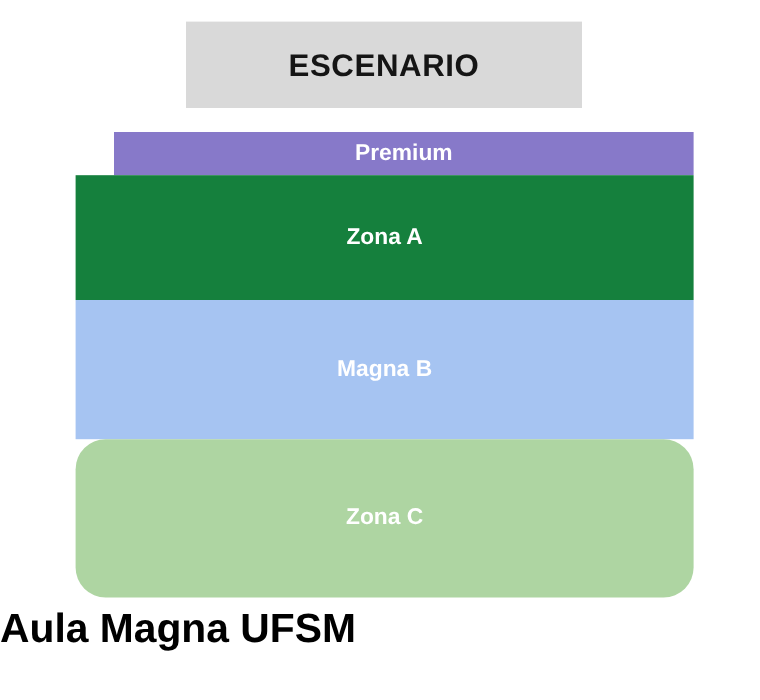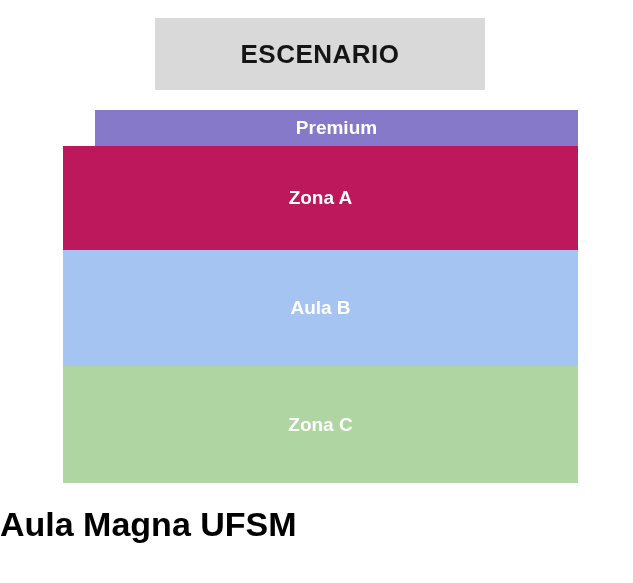--- a/index.html
+++ b/index.html
@@ -40,37 +40,37 @@
     display: flex;
     align-items: center;
     justify-content: center;
     color: #ffffff;
     font-weight: bold;
     font-size: 19px;
   }
   .zone-premium { height: 36px; margin-left: 32px; }
   .zone-a { height: 104px; }
   .zone-b { height: 116px; }
-  .zone-c { height: 117px; }
+  .zone-c { height: 132px; border-radius: 25px; }
   .venue-title {
     position: absolute;
     left: 0;
     top: 505px;
     width: 633px;
     text-align: left;
     font-weight: bold;
     font-size: 34px;
     color: #000000;
   }
 </style>
 </head>
 <body>
 
 <div class="stage" style="background-color: rgb(217, 217, 217); text-align: center;">ESCENARIO</div>
 
 <div class="zones">
   <div class="zone zone-premium" style="background-color: rgb(135, 121, 201);">Premium</div>
-  <div class="zone zone-a" style="background-color: #be185d;">Zona A</div>
-  <div class="zone zone-b" style="background-color: rgb(166, 196, 242);">Aula B</div>
+  <div class="zone zone-a" style="background-color: #15803d;">Zona A</div>
+  <div class="zone zone-b" style="background-color: rgb(166, 196, 242);">Magna B</div>
   <div class="zone zone-c" style="background-color: rgb(174, 213, 162);">Zona C</div>
 </div>
 
 <div class="venue-title">Aula Magna UFSM</div>
 
 </body></html>

